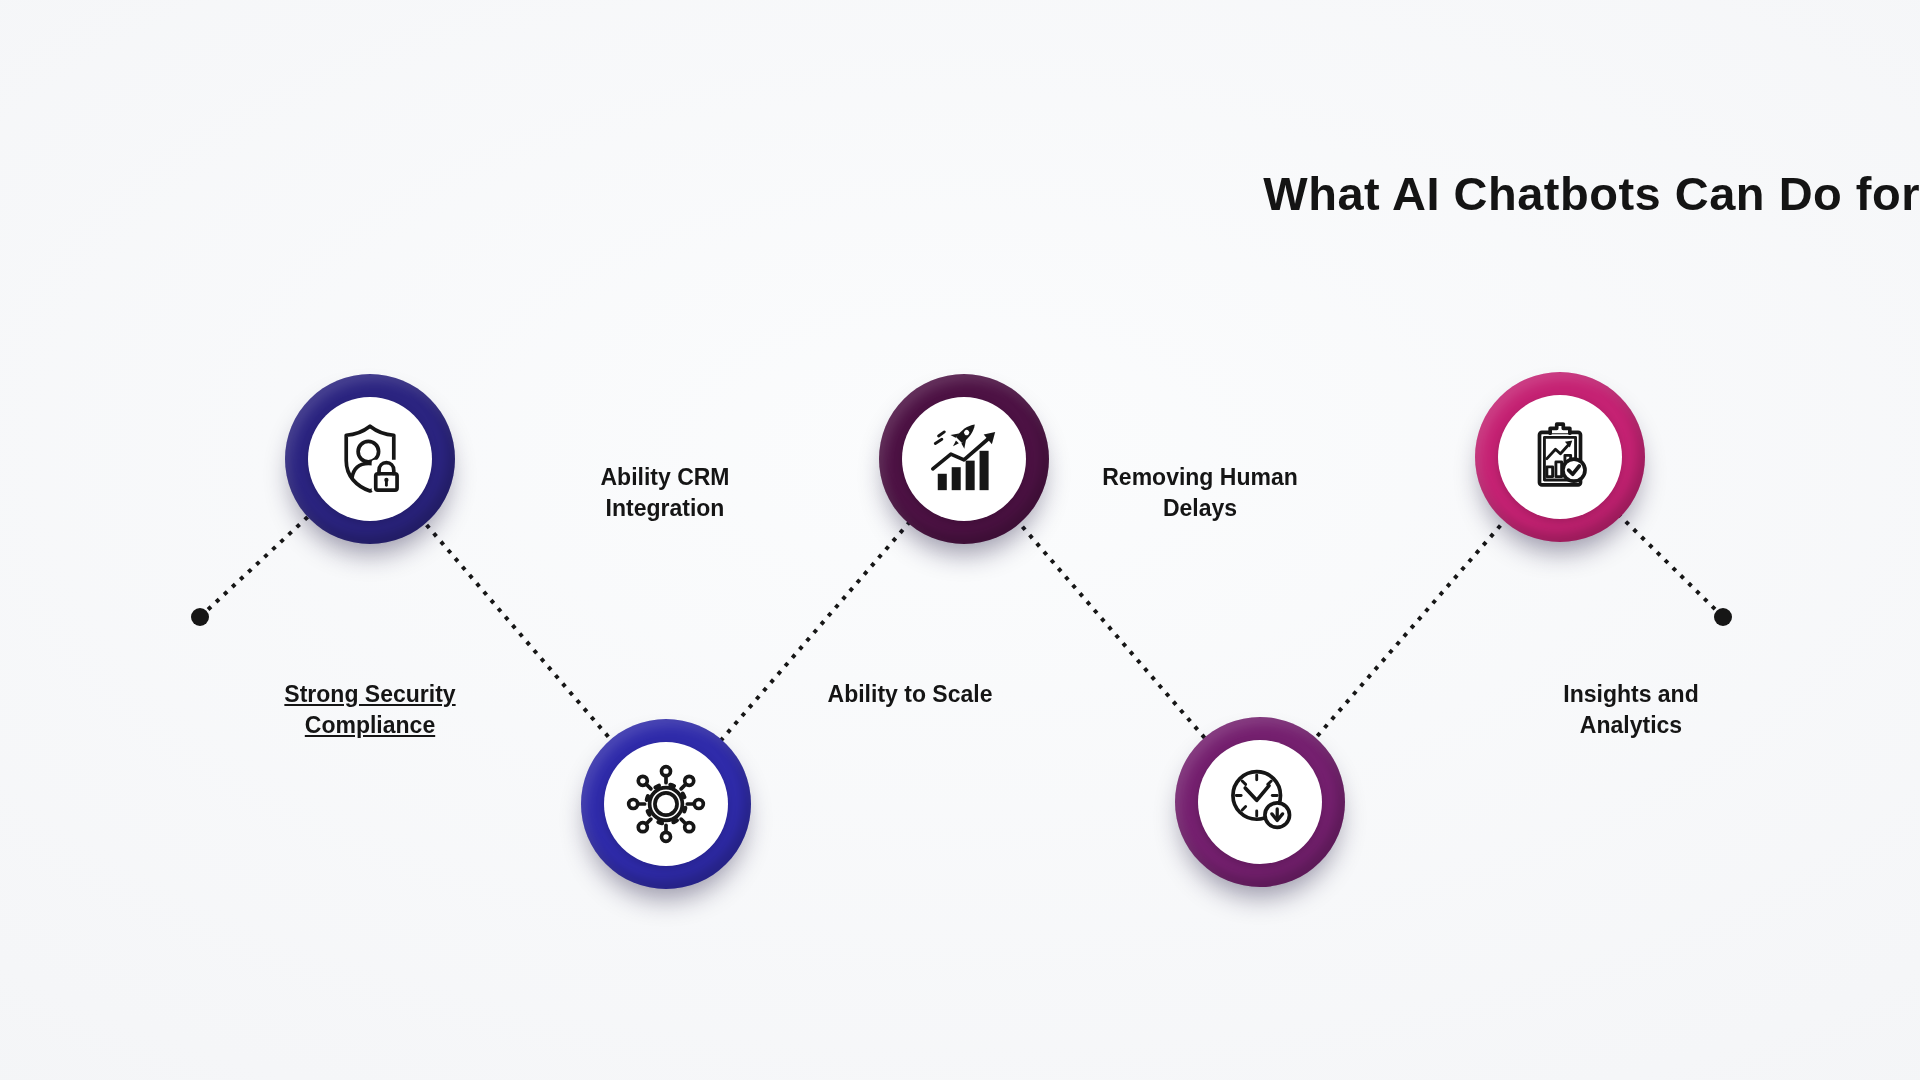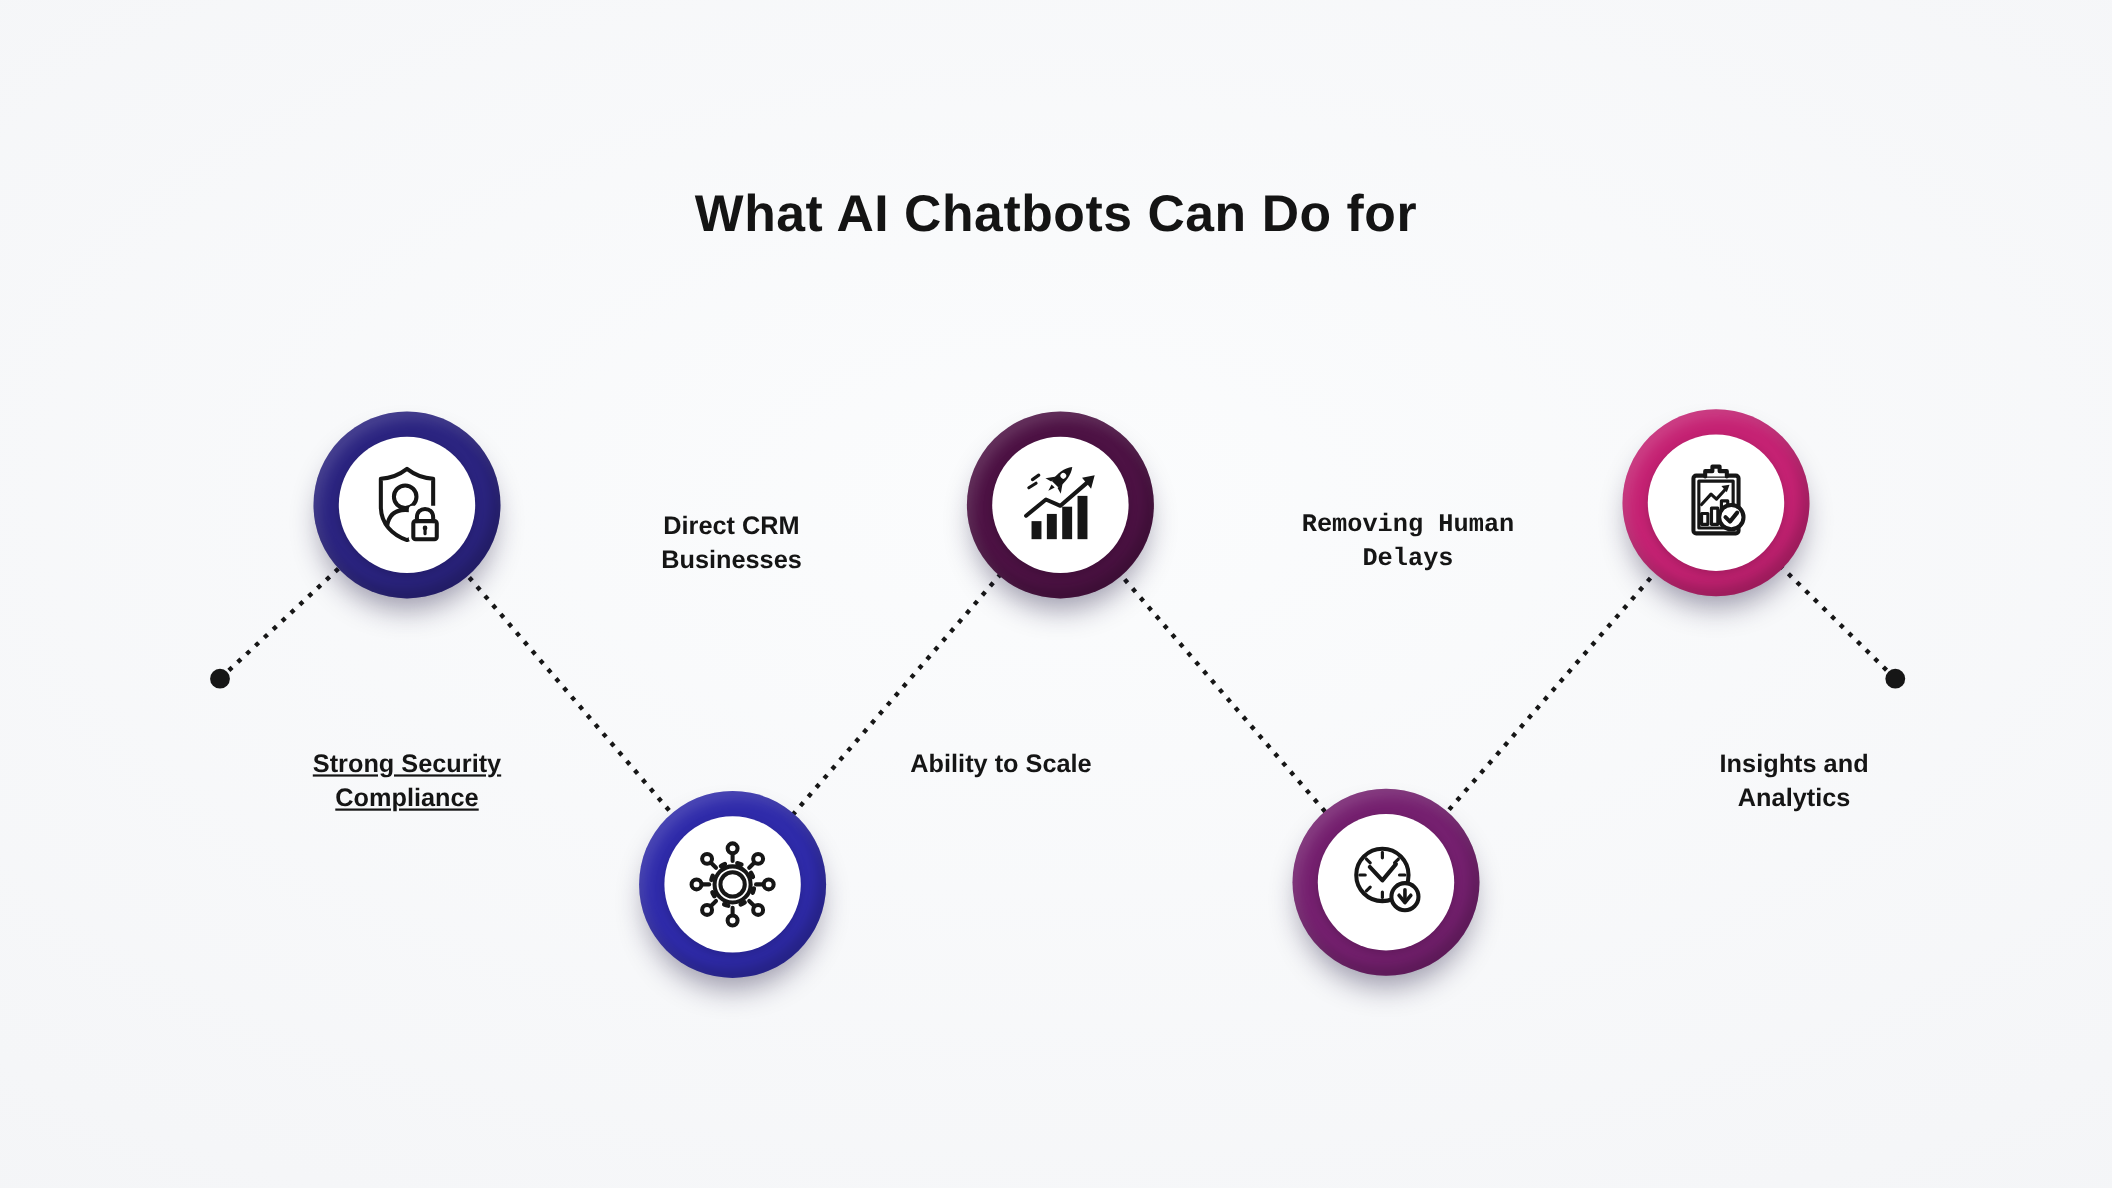--- a/index.html
+++ b/index.html
@@ -18,21 +18,21 @@
     position: absolute;
     left: 0; top: 128px;
     width: 100%;
     text-align: center;
     font-weight: 700;
     font-size: 47px;
     line-height: 70px;
     color: #141414;
     letter-spacing: 0.5px;
   }
-  .title span { display: block; }
+  .title span { display: block; text-align: right; }
 
   
   .connector-layer {
     position: absolute;
     left: 0; top: 0;
     width: 1920px; height: 1080px;
     z-index: 1;
   }
 
   
@@ -68,21 +68,21 @@
     text-align: center;
     font-weight: 700;
     font-size: 23px;
     line-height: 31px;
     color: #151515;
     z-index: 2;
   }
   .label-1 { left: 370px;  top: 679px; width: 200px; text-decoration: underline; }
   .label-2 { left: 665px;  top: 462px; width: 160px; }
   .label-3 { left: 910px;  top: 679px; width: 240px; }
-  .label-4 { left: 1280px; top: 462px; width: 215px; font-family: Liberation Mono, monospace; }
+  .label-4 { left: 1200px; top: 462px; width: 215px; }
   .label-5 { left: 1631px; top: 679px; width: 165px; }
 </style>
 </head>
 <body>
 
 <div class="canvas">
 
   <h1 class="title">
     <span>What AI Chatbots Can Do for</span>
   </h1>
@@ -186,18 +186,18 @@
         <rect x="34" y="62" width="7" height="12" stroke-width="3.5"></rect>
         <rect x="45" y="56" width="7" height="18" stroke-width="3.5"></rect>
         <rect x="56" y="48" width="7" height="26" stroke-width="3.5"></rect>
         <circle cx="67" cy="66" r="13.5" fill="#ffffff"></circle>
         <path d="M60.5 66 L65.5 71 L73.5 61"></path>
       </svg>
     </div>
   </div>
 
   <div class="node-label label-1">Strong Security Compliance</div>
-  <div class="node-label label-2">Direct CRM Businesses</div>
+  <div class="node-label label-2">Ability CRM Integration</div>
   <div class="node-label label-3">Ability to Scale</div>
   <div class="node-label label-4">Removing Human Delays</div>
   <div class="node-label label-5">Insights and Analytics</div>
 
 </div>
 
 </body></html>

